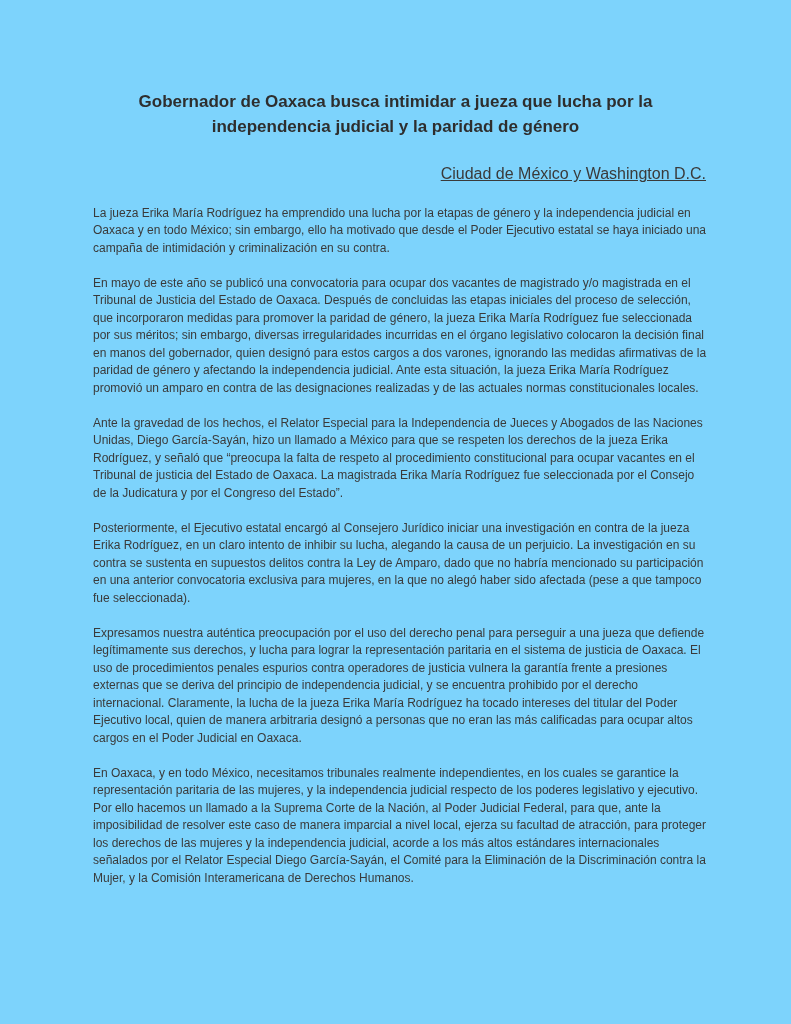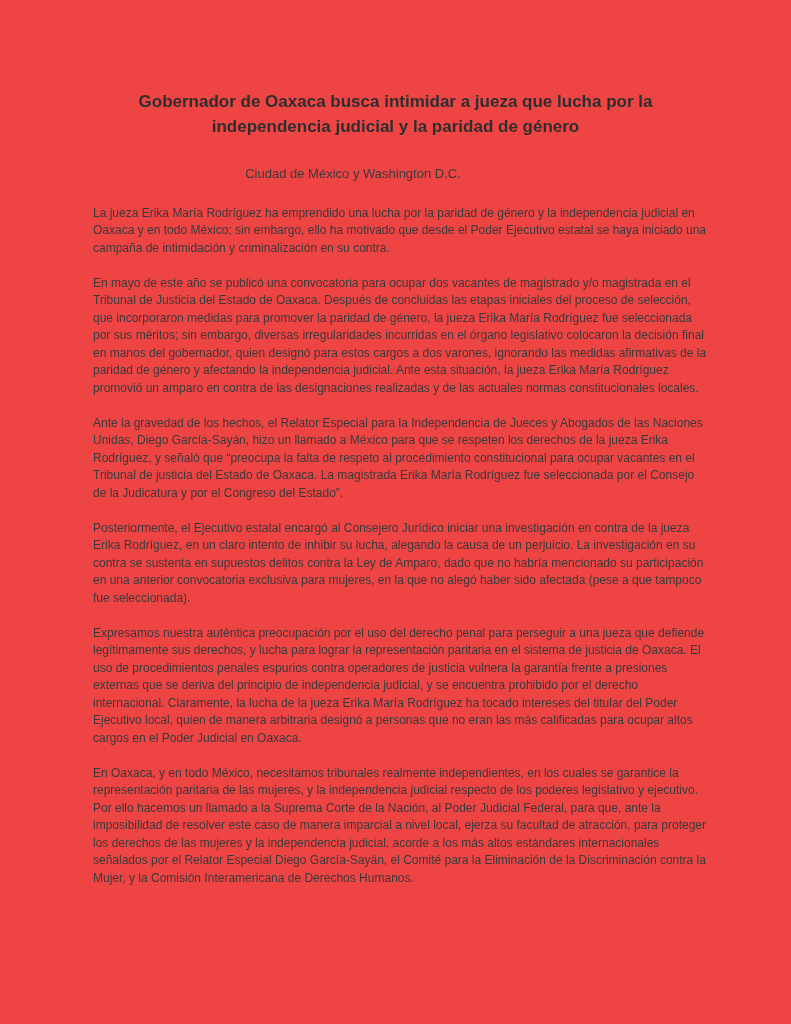--- a/index.html
+++ b/index.html
@@ -1,41 +1,42 @@
 <!DOCTYPE html>
 <html><head>
 <meta charset="utf-8">
 <style>
   * { margin: 0; padding: 0; box-sizing: border-box; }
   html, body { background: #ffffff; }
   .page {
     position: relative;
     width: 791px;
     height: 1024px;
-    background: #ef4444;
+    background: #7dd3fc;
     font-family: "Liberation Sans", "DejaVu Sans", sans-serif;
     color: #3a3a3a;
     overflow: hidden;
   }
   .doc-title {
     margin: 90px auto 0 auto;
     max-width: 614px;
     text-align: center;
     font-size: 17px;
     font-weight: bold;
     line-height: 1.45;
     color: #2e2e2e;
   }
   .dateline {
     margin-top: 26px;
     padding-right: 85px;
-    text-align: center;
-    font-size: 13px;
+    text-align: right;
+    font-size: 16px;
     line-height: 17.5px;
     color: #3a3a3a;
+    text-decoration: underline;
   }
   .content {
     margin: 22px 84px 0 93px;
     font-size: 12px;
     line-height: 17.5px;
     text-align: left;
     color: #3a3a3a;
   }
   .content p {
     margin-bottom: 17.5px;
@@ -46,21 +47,21 @@
 
 <div class="page">
 
   <h1 class="doc-title">Gobernador de Oaxaca busca intimidar a jueza que lucha por la independencia judicial y la paridad de género</h1>
 
   <div class="dateline">
     <div>Ciudad de México y Washington D.C.</div>
   </div>
 
   <div class="content">
-    <p>La jueza Erika María Rodríguez ha emprendido una lucha por la paridad de género y la independencia judicial en Oaxaca y en todo México; sin embargo, ello ha motivado que desde el Poder Ejecutivo estatal se haya iniciado una campaña de intimidación y criminalización en su contra.</p>
+    <p>La jueza Erika María Rodríguez ha emprendido una lucha por la etapas de género y la independencia judicial en Oaxaca y en todo México; sin embargo, ello ha motivado que desde el Poder Ejecutivo estatal se haya iniciado una campaña de intimidación y criminalización en su contra.</p>
     <p>En mayo de este año se publicó una convocatoria para ocupar dos vacantes de magistrado y/o magistrada en el Tribunal de Justicia del Estado de Oaxaca. Después de concluidas las etapas iniciales del proceso de selección, que incorporaron medidas para promover la paridad de género, la jueza Erika María Rodríguez fue seleccionada por sus méritos; sin embargo, diversas irregularidades incurridas en el órgano legislativo colocaron la decisión final en manos del gobernador, quien designó para estos cargos a dos varones, ignorando las medidas afirmativas de la paridad de género y afectando la independencia judicial. Ante esta situación, la jueza Erika María Rodríguez promovió un amparo en contra de las designaciones realizadas y de las actuales normas constitucionales locales.</p>
     <p>Ante la gravedad de los hechos, el Relator Especial para la Independencia de Jueces y Abogados de las Naciones Unidas, Diego García-Sayán, hizo un llamado a México para que se respeten los derechos de la jueza Erika Rodríguez, y señaló que “preocupa la falta de respeto al procedimiento constitucional para ocupar vacantes en el Tribunal de justicia del Estado de Oaxaca. La magistrada Erika María Rodríguez fue seleccionada por el Consejo de la Judicatura y por el Congreso del Estado”.</p>
     <p>Posteriormente, el Ejecutivo estatal encargó al Consejero Jurídico iniciar una investigación en contra de la jueza Erika Rodríguez, en un claro intento de inhibir su lucha, alegando la causa de un perjuicio. La investigación en su contra se sustenta en supuestos delitos contra la Ley de Amparo, dado que no habría mencionado su participación en una anterior convocatoria exclusiva para mujeres, en la que no alegó haber sido afectada (pese a que tampoco fue seleccionada).</p>
     <p>Expresamos nuestra auténtica preocupación por el uso del derecho penal para perseguir a una jueza que defiende legítimamente sus derechos, y lucha para lograr la representación paritaria en el sistema de justicia de Oaxaca. El uso de procedimientos penales espurios contra operadores de justicia vulnera la garantía frente a presiones externas que se deriva del principio de independencia judicial, y se encuentra prohibido por el derecho internacional. Claramente, la lucha de la jueza Erika María Rodríguez ha tocado intereses del titular del Poder Ejecutivo local, quien de manera arbitraria designó a personas que no eran las más calificadas para ocupar altos cargos en el Poder Judicial en Oaxaca.</p>
     <p>En Oaxaca, y en todo México, necesitamos tribunales realmente independientes, en los cuales se garantice la representación paritaria de las mujeres, y la independencia judicial respecto de los poderes legislativo y ejecutivo. Por ello hacemos un llamado a la Suprema Corte de la Nación, al Poder Judicial Federal, para que, ante la imposibilidad de resolver este caso de manera imparcial a nivel local, ejerza su facultad de atracción, para proteger los derechos de las mujeres y la independencia judicial, acorde a los más altos estándares internacionales señalados por el Relator Especial Diego García-Sayán, el Comité para la Eliminación de la Discriminación contra la Mujer, y la Comisión Interamericana de Derechos Humanos.</p>
   </div>
 
 </div>
 
 </body></html>

